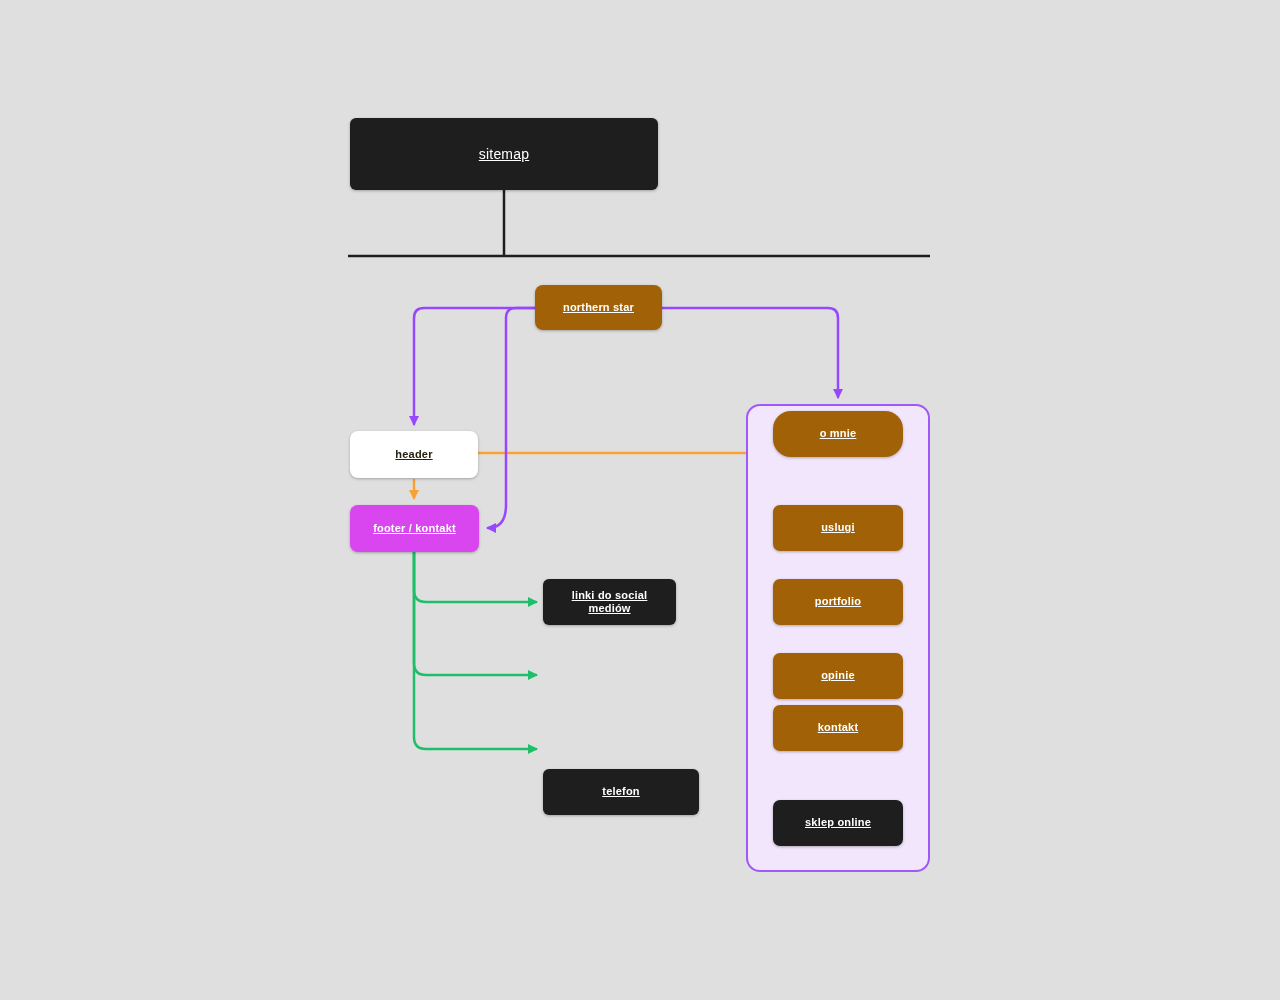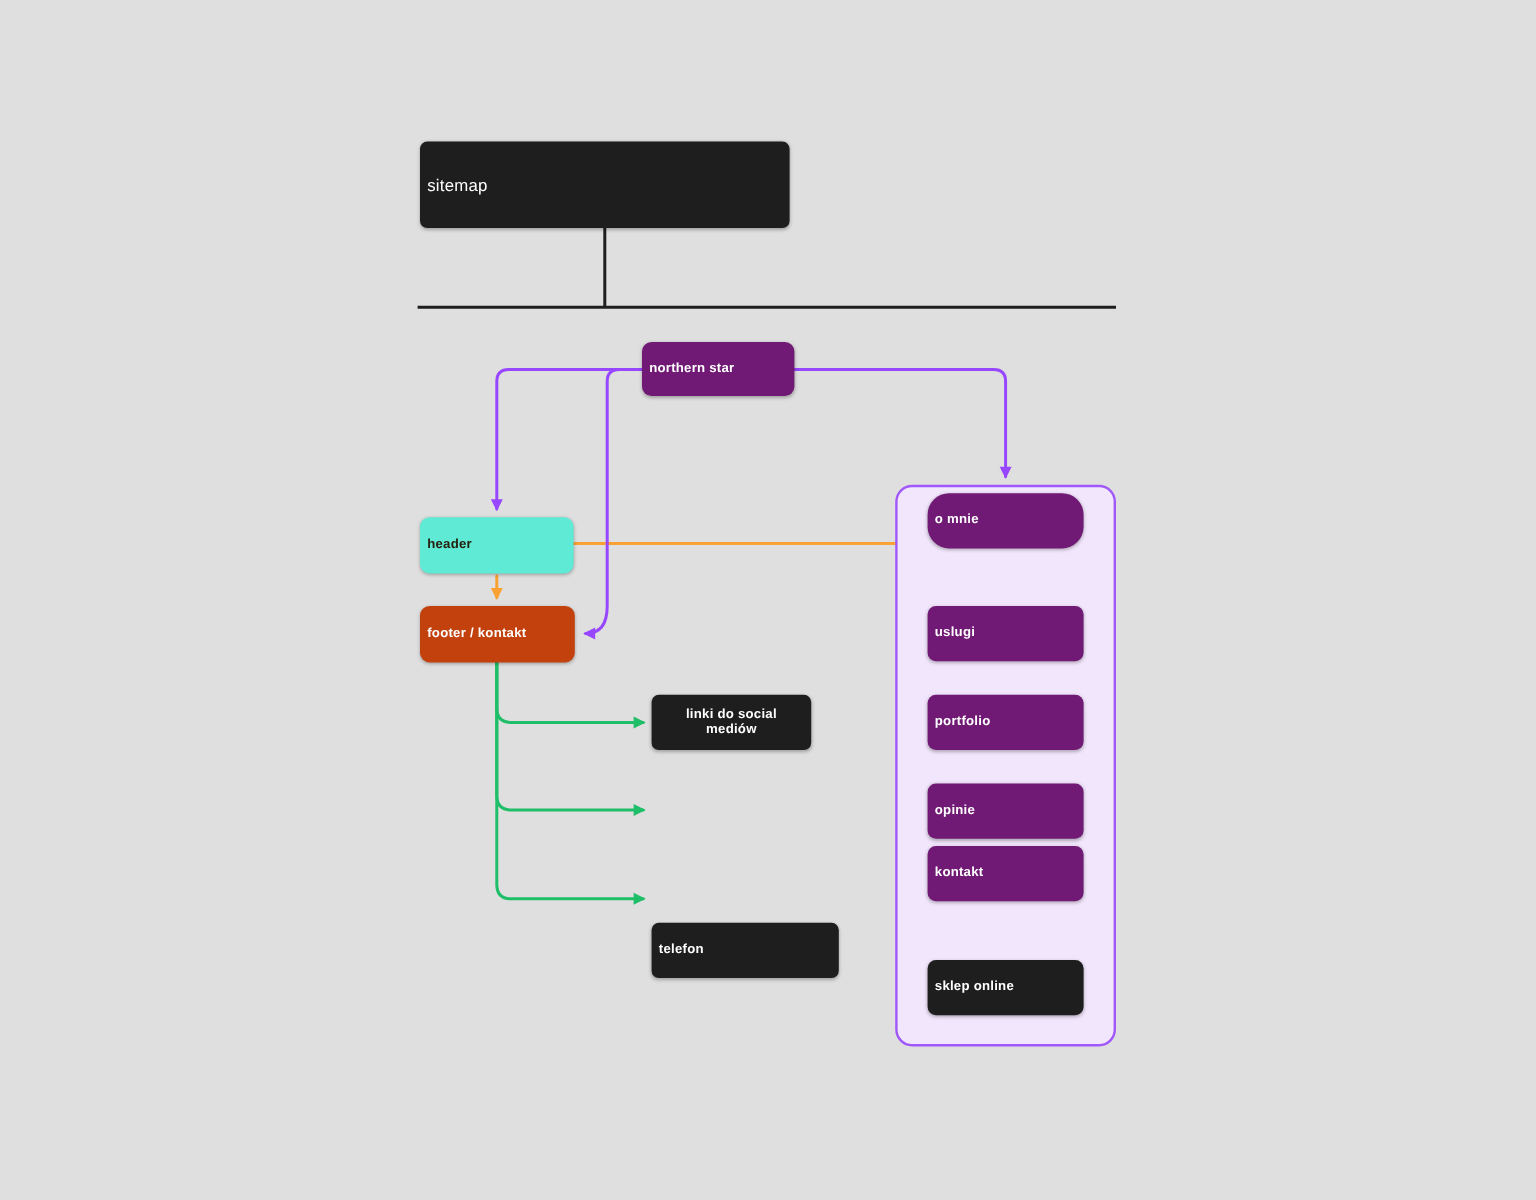--- a/index.html
+++ b/index.html
@@ -18,34 +18,36 @@
   .connector-layer {
     position: absolute;
     left: 0; top: 0;
     width: 1280px; height: 1000px;
     pointer-events: none;
   }
   .node {
     position: absolute;
     display: flex;
     align-items: center;
+    justify-content: center;
     text-align: center;
     font-size: 11px;
     font-weight: 600;
     letter-spacing: 0.2px;
     border-radius: 8px;
     box-shadow: 0 1px 3px rgba(0,0,0,0.28);
     cursor: default;
     line-height: 1.2;
     padding: 12px 6px;
+    text-decoration: underline;
   }
   .node-dark   { background: #1e1e1e; color: #ffffff; border-radius: 6px; }
-  .node-purple { background: #701a75; color: #ffffff; }
-  .node-orange { background: #5eead4; color: #26200f; }
-  .node-green  { background: #c2410c; color: #ffffff; }
+  .node-purple { background: #a16207; color: #ffffff; }
+  .node-orange { background: #ffffff; color: #26200f; }
+  .node-green  { background: #d946ef; color: #ffffff; }
 
   .node-sitemap {
     left: 350px; top: 118px; width: 308px; height: 72px;
     font-size: 14px; font-weight: 500; border-radius: 6px;
   }
   .node-northern-star { left: 535px; top: 285px; width: 127px; height: 45px; }
   .node-header        { left: 350px; top: 431px; width: 128px; height: 47px; }
   .node-footer        { left: 350px; top: 505px; width: 129px; height: 47px; }
   .node-social        { left: 543px; top: 579px; width: 133px; height: 46px; }
   .node-email         { left: 543px; top: 653px; width: 129px; height: 46px; }

